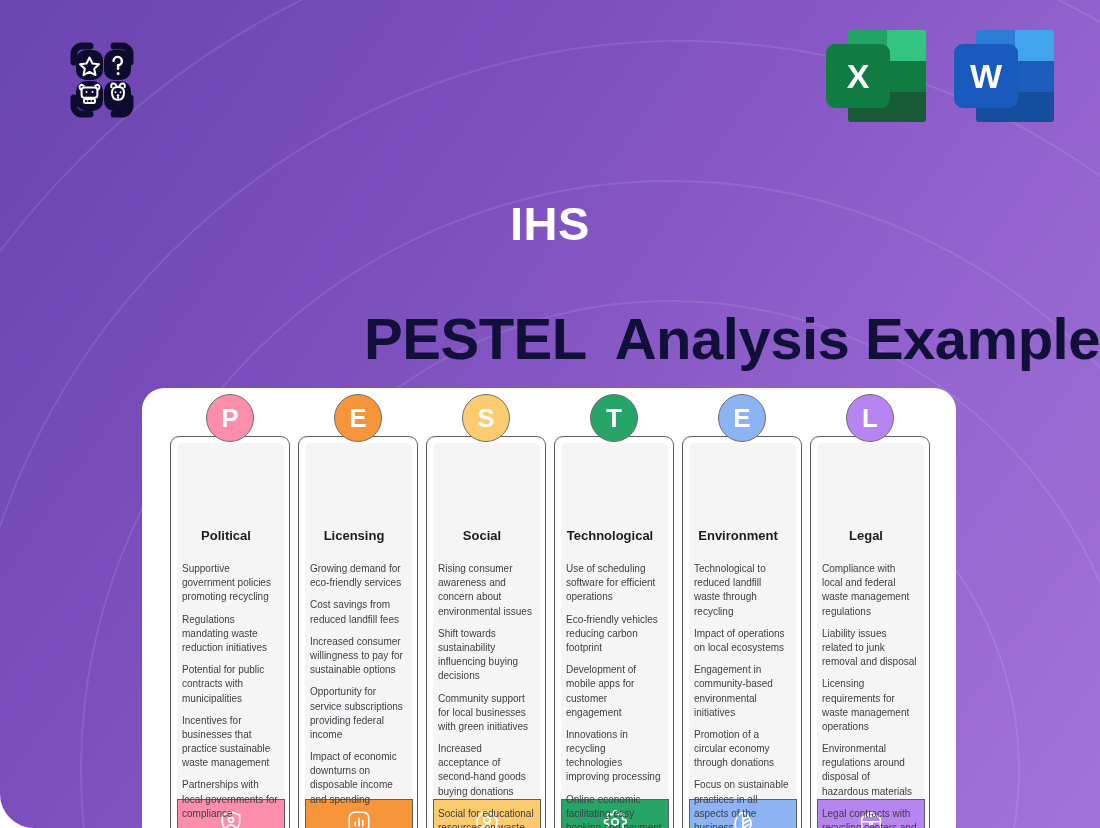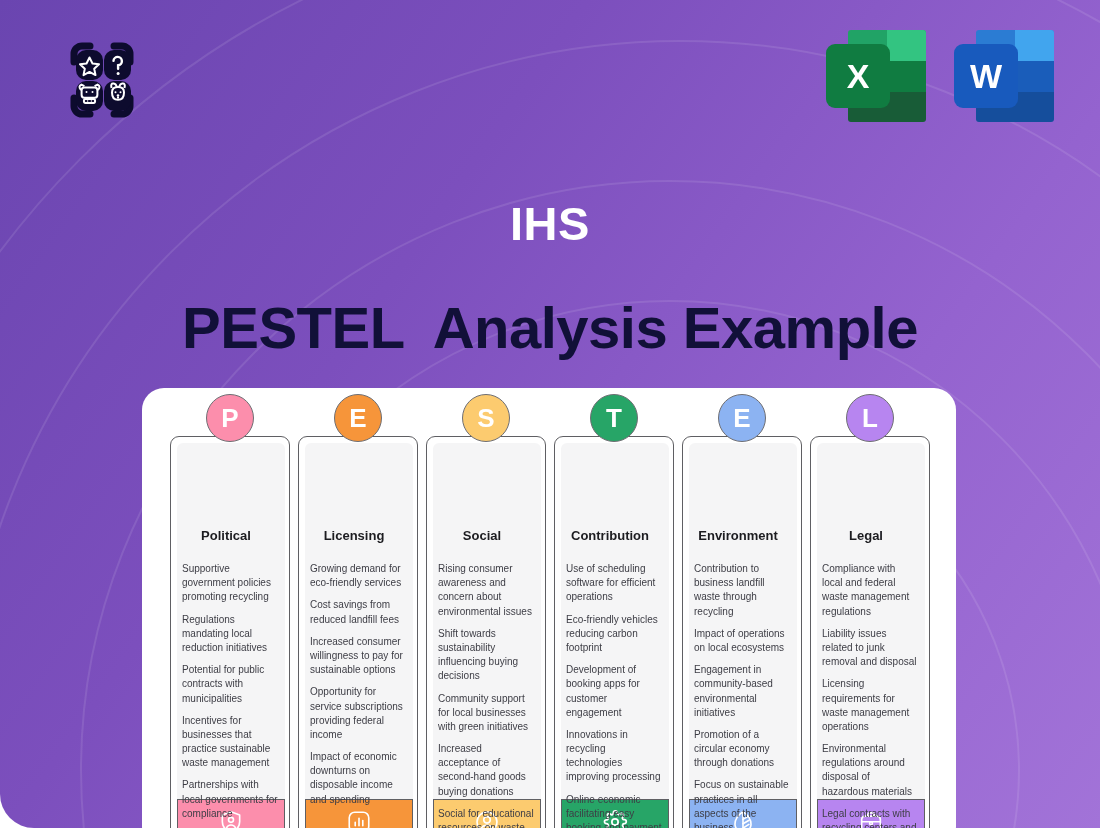--- a/index.html
+++ b/index.html
@@ -61,22 +61,22 @@
   .wd .ob-body i.hl { top: 0; height: 31px; left: 39px; width: 39px; background: #41A5EE; }
   .wd .ob-tile { background: #185ABD; }
 
   
   #subtitle {
     position: absolute; left: 0; top: 196px; width: 1100px;
     text-align: center; color: #ffffff;
     font-size: 47px; font-weight: bold; letter-spacing: 0.5px;
   }
   #main-title {
-    position: absolute; left: 0; top: 294px; width: 1100px;
-    text-align: center; color: #111038;
+    position: absolute; left: 0; top: 305px; width: 1100px;
+    text-align: right; color: #111038;
     font-size: 58px; font-weight: bold; letter-spacing: -0.5px;
     white-space: pre;
   }
 
   
   #pestel-card {
     position: absolute; left: 142px; top: 388px;
     width: 814px; height: 460px;
     background: #ffffff;
     border-radius: 22px;
@@ -226,21 +226,21 @@
                 <path d="M12 2.6 20 5.6 v6.1 c0 5-3.4 8.1-8 9.7 -4.6-1.6-8-4.7-8-9.7 V5.6 z"></path>
                 <circle cx="12" cy="10" r="2.3"></circle>
                 <path d="M7.8 17.6 a4.5 4.5 0 0 1 8.4 0"></path>
               </svg></span>
           </div>
         </div>
         <div class="col-letter" style="background: rgb(252, 142, 172);">P</div>
         <div class="col-title">Political</div>
         <ul class="col-points">
           <li>Supportive government policies promoting recycling</li>
-          <li>Regulations mandating local reduction initiatives</li>
+          <li>Regulations mandating waste reduction initiatives</li>
           <li>Potential for public contracts with municipalities</li>
           <li>Incentives for businesses that practice sustainable waste management</li>
           <li>Partnerships with local governments for compliance</li>
         </ul>
       </div>
       <div class="col">
         <div class="col-frame">
           <div class="col-inner"></div>
           <div class="col-foot" style="background: rgb(246, 149, 58);">
             <span><svg viewBox="0 0 24 24" fill="none" stroke="#fff" stroke-width="1.5" stroke-linecap="round" stroke-linejoin="round">
@@ -284,44 +284,44 @@
         <div class="col-frame">
           <div class="col-inner"></div>
           <div class="col-foot" style="background: rgb(39, 165, 103);">
             <span><svg viewBox="0 0 24 24" fill="none" stroke="#fff" stroke-width="1.6" stroke-linecap="round" stroke-linejoin="round">
                 <circle cx="12" cy="12" r="2.9"></circle>
                 <path d="M19.1 14.4 a1.5 1.5 0 0 0 .3 1.7l.1.1a1.8 1.8 0 1 1-2.6 2.6l-.1-.1a1.5 1.5 0 0 0-2.6 1.1v.2a1.8 1.8 0 1 1-3.6 0v-.1a1.5 1.5 0 0 0-2.6-1.1l-.1.1a1.8 1.8 0 1 1-2.6-2.6l.1-.1a1.5 1.5 0 0 0-1.1-2.6h-.2a1.8 1.8 0 1 1 0-3.6h.1a1.5 1.5 0 0 0 1.1-2.6l-.1-.1a1.8 1.8 0 1 1 2.6-2.6l.1.1a1.5 1.5 0 0 0 2.6-1.1v-.2a1.8 1.8 0 1 1 3.6 0v.1a1.5 1.5 0 0 0 2.6 1.1l.1-.1a1.8 1.8 0 1 1 2.6 2.6l-.1.1a1.5 1.5 0 0 0 1.1 2.6h.2a1.8 1.8 0 1 1 0 3.6h-.1a1.5 1.5 0 0 0-1.4.9z"></path>
               </svg></span>
           </div>
         </div>
         <div class="col-letter" style="background: rgb(39, 165, 103);">T</div>
-        <div class="col-title">Contribution</div>
+        <div class="col-title">Technological</div>
         <ul class="col-points">
           <li>Use of scheduling software for efficient operations</li>
           <li>Eco-friendly vehicles reducing carbon footprint</li>
-          <li>Development of booking apps for customer engagement</li>
+          <li>Development of mobile apps for customer engagement</li>
           <li>Innovations in recycling technologies improving processing</li>
           <li>Online economic facilitating easy booking and payment</li>
         </ul>
       </div>
       <div class="col">
         <div class="col-frame">
           <div class="col-inner"></div>
           <div class="col-foot" style="background: rgb(140, 179, 242);">
             <span><svg viewBox="0 0 24 24" fill="none" stroke="#fff" stroke-width="1.5" stroke-linecap="round" stroke-linejoin="round">
                 <path d="M12 2.5 C7 6 4.6 10 4.6 14 a7.4 7.4 0 0 0 14.8 0 c0-4-2.4-8-7.4-11.5 z"></path>
                 <path d="M12 3 V21"></path>
                 <path d="M12 9.6 16.8 6.8M12 13.6 17.6 10.4M12 17.6 17.4 14.2"></path>
               </svg></span>
           </div>
         </div>
         <div class="col-letter" style="background: rgb(140, 179, 242);">E</div>
         <div class="col-title">Environment</div>
         <ul class="col-points">
-          <li>Contribution to business landfill waste through recycling</li>
+          <li>Technological to reduced landfill waste through recycling</li>
           <li>Impact of operations on local ecosystems</li>
           <li>Engagement in community-based environmental initiatives</li>
           <li>Promotion of a circular economy through donations</li>
           <li>Focus on sustainable practices in all aspects of the business</li>
         </ul>
       </div>
       <div class="col">
         <div class="col-frame">
           <div class="col-inner"></div>
           <div class="col-foot" style="background: rgb(183, 133, 240);">

